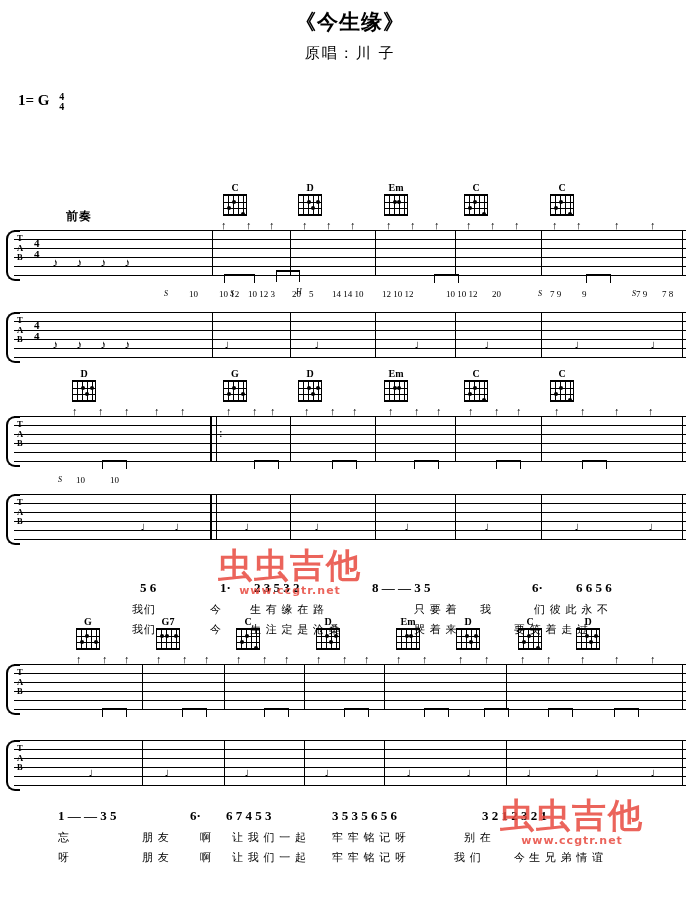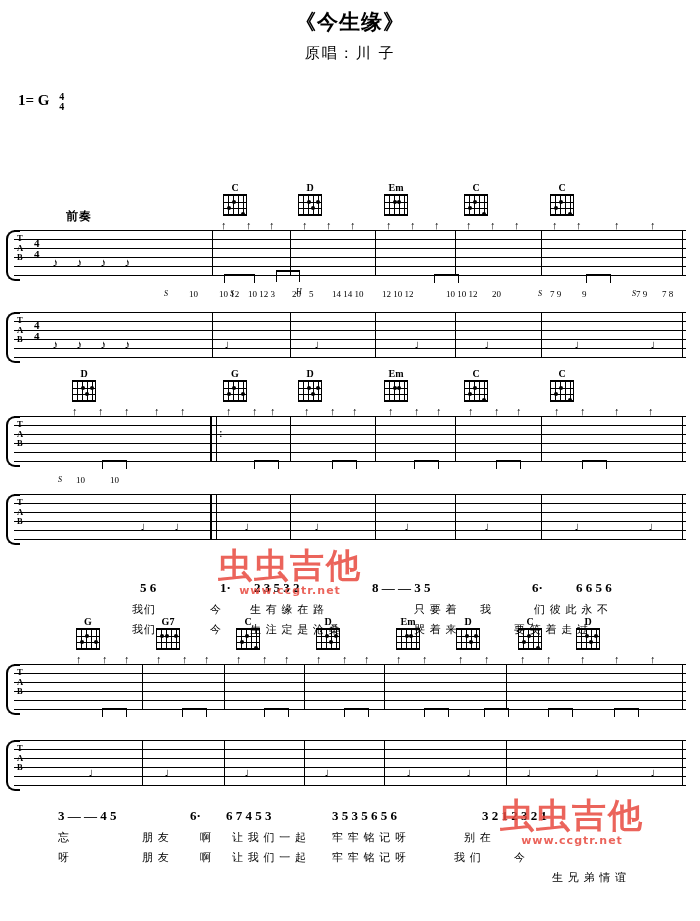--- a/index.html
+++ b/index.html
@@ -747,41 +747,41 @@
       <div class="strum" style="left:310px;top:26px;">♩</div>
       <div class="strum" style="left:392px;top:26px;">♩</div>
       <div class="strum" style="left:452px;top:26px;">♩</div>
       <div class="strum" style="left:512px;top:26px;">♩</div>
       <div class="strum" style="left:580px;top:26px;">♩</div>
       <div class="strum" style="left:636px;top:26px;">♩</div>
     </div>
   </div>
 
   <div style="position:absolute;left:14px;top:800px;width:672px;">
-    <div class="numrow" style="left:44px;top:0;">3  —  —  4  5</div>
+    <div class="numrow" style="left:44px;top:0;">1  —  —  3  5</div>
     <div class="numrow" style="left:176px;top:0;">6·</div>
     <div class="numrow" style="left:212px;top:0;">6  7 4 5 3</div>
     <div class="numrow" style="left:318px;top:0;font-family:Liberation Serif, serif;">3 5  3 5  6  5  6</div>
     <div class="numrow" style="left:468px;top:0;">3  2  1  2  3  2  1</div>
 
     <div class="lyricrow" style="left:44px;top:22px;">忘</div>
     <div class="lyricrow" style="left:128px;top:22px;">朋 友</div>
     <div class="lyricrow" style="left:186px;top:22px;">啊</div>
     <div class="lyricrow" style="left:218px;top:22px;">让  我 们 一 起</div>
     <div class="lyricrow" style="left:318px;top:22px;">牢 牢 铭 记 呀</div>
     <div class="lyricrow" style="left:450px;top:22px;">别 在</div>
 
     <div class="lyricrow" style="left:44px;top:42px;">呀</div>
     <div class="lyricrow" style="left:128px;top:42px;">朋 友</div>
     <div class="lyricrow" style="left:186px;top:42px;">啊</div>
     <div class="lyricrow" style="left:218px;top:42px;">让  我 们 一 起</div>
     <div class="lyricrow" style="left:318px;top:42px;">牢 牢 铭 记 呀</div>
     <div class="lyricrow" style="left:440px;top:42px;">我 们</div>
     <div class="lyricrow" style="left:500px;top:42px;">今</div>
-    <div class="lyricrow" style="left:538px;top:42px;margin-top:20px;">生 兄 弟 情 谊</div>
+    <div class="lyricrow" style="left:515px;top:42px;">生 兄 弟 情 谊</div>
   </div>
 
   <div class="wm wm1">
     <div class="big">虫虫吉他</div>
     <div class="small">www.ccgtr.net</div>
   </div>
   <div class="wm wm2">
     <div class="big">虫虫吉他</div>
     <div class="small">www.ccgtr.net</div>
   </div>

